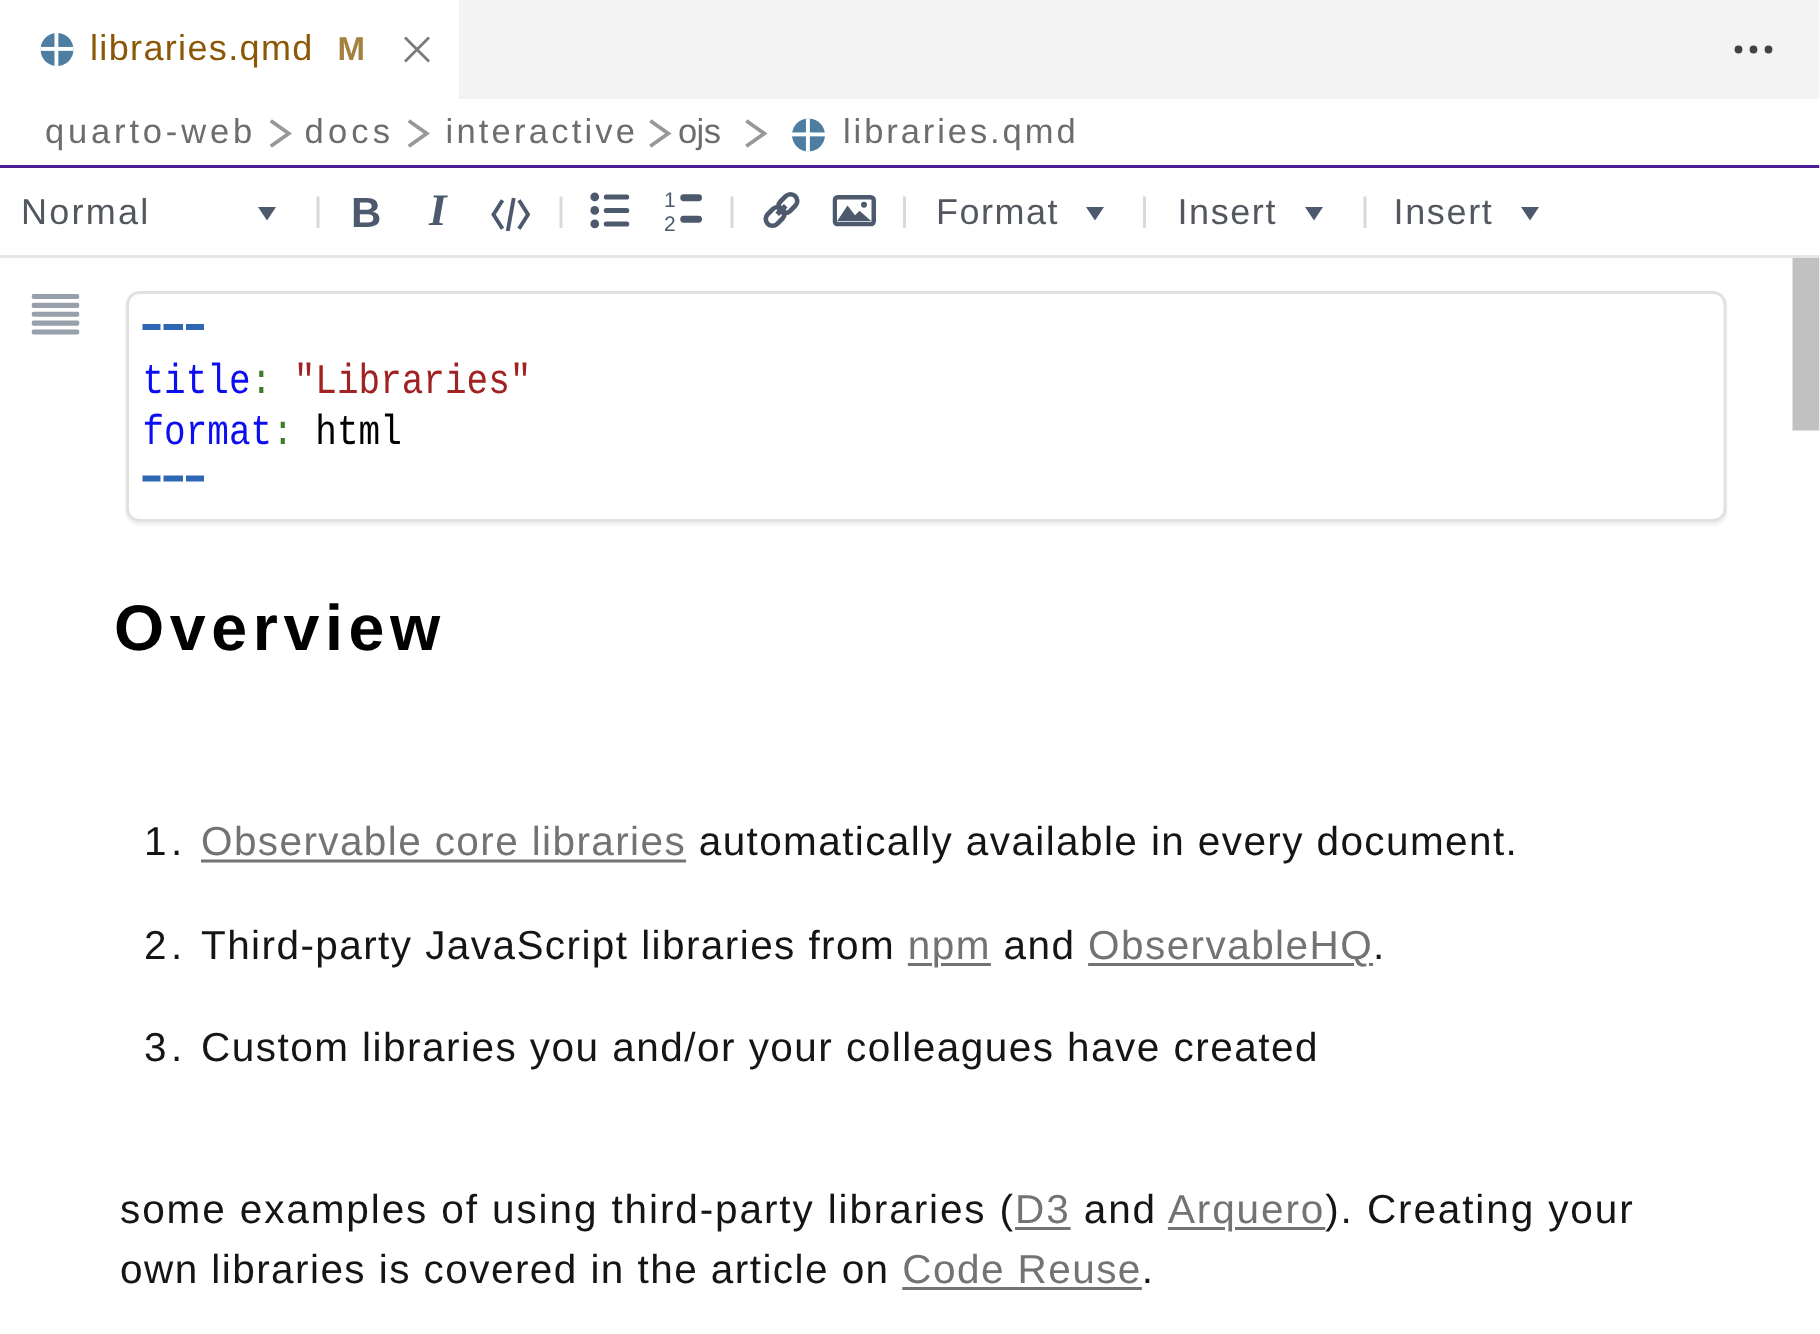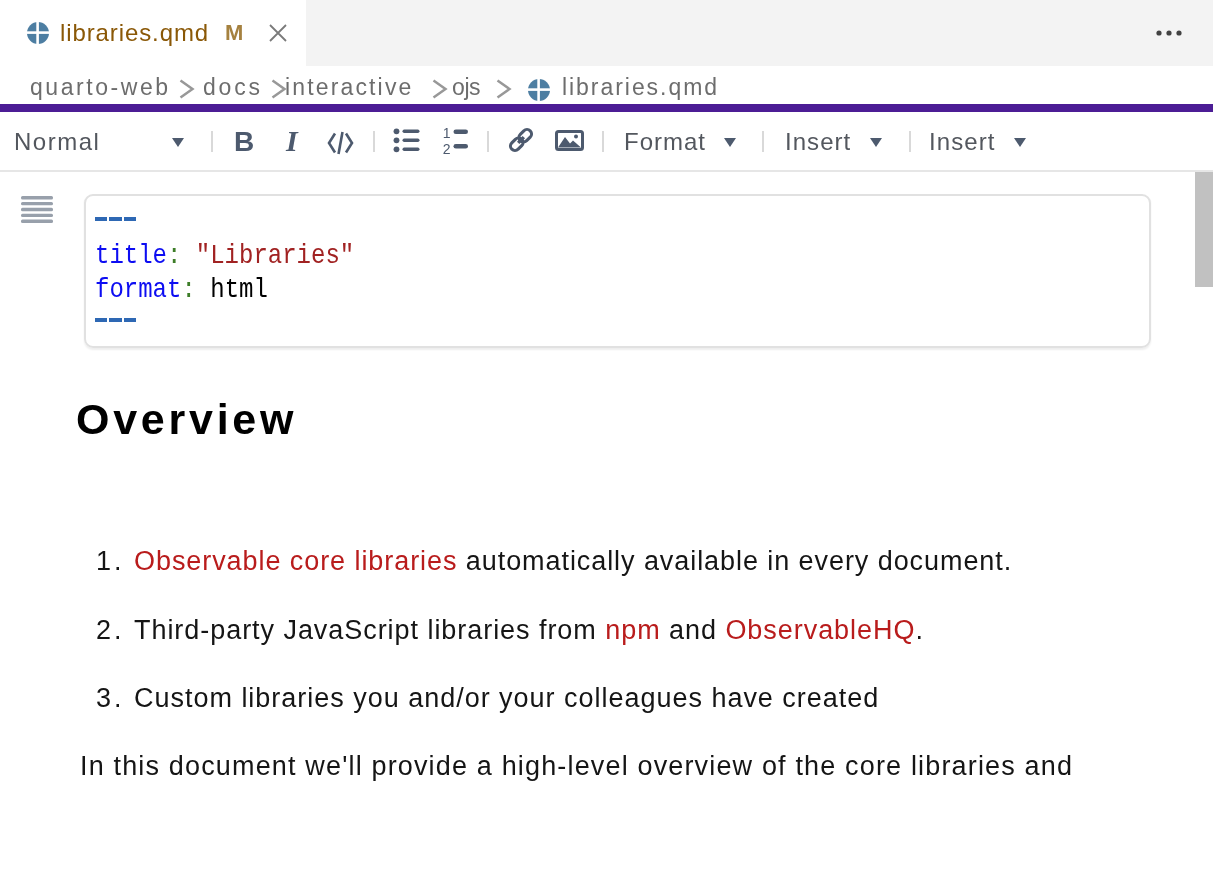--- a/index.html
+++ b/index.html
@@ -5,21 +5,21 @@
 * { margin:0; padding:0; box-sizing:border-box; }
 html,body { width:1213px; height:889px; background:#fff; overflow:hidden;
   font-family:"Liberation Sans", sans-serif; }
 .tabbar { position:relative; height:66px; background:#f3f3f3; }
 .tab { position:absolute; left:0; top:0; width:306px; height:66px; background:#fff; }
 .qicon { position:absolute; }
 .tablabel { position:absolute; left:60px; top:18.5px; font-size:24px; letter-spacing:0.9px; color:#8a5807; }
 .tabm { position:absolute; left:225px; top:20px; font-size:22px; font-weight:bold; color:#a5813f; }
 .tabx { position:absolute; left:267.5px; top:22.5px; }
 .dots { position:absolute; left:1156px; top:29px; }
-.crumbs { position:relative; height:46px; background:#fff; border-bottom:8px solid #4c1d95;padding-left:27px; }
+.crumbs { position:relative; height:46px; background:#fff; border-bottom:2px solid #4c1d95;padding-left:27px; }
 .crumb { position:absolute; top:8px; font-size:23px; color:#6d6d6d; }
 .chev { position:absolute; top:11px; }
 .toolbar { position:relative; height:60px; background:#fff; border-bottom:2px solid #e6e6e6; }
 .titem { position:absolute; font-size:24px; color:#53575e; top:15.5px; }
 .tsep { position:absolute; top:19px; width:2px; height:21px; background:#d9d9d9; }
 .caret { position:absolute; top:26px; width:0; height:0; border-left:6.5px solid transparent;
   border-right:6.5px solid transparent; border-top:9px solid #4d5a6e; }
 .ticon { position:absolute; }
 .content { position:relative; height:717px; background:#fff; }
 .handle { position:absolute; left:21px; top:24px; }
@@ -34,21 +34,21 @@
 h2 { position:absolute; left:76px; top:223px; font-size:43px; font-weight:bold; color:#000;
   letter-spacing:3.75px; }
 .para { position:absolute; left:80px; font-size:27px; line-height:40px; color:#151515; }
 .p1 { top:300px; letter-spacing:0.85px; }
 ol { position:absolute; left:81px; top:369px; list-style:none; }
 ol li { position:relative; font-size:27px; line-height:40px; color:#151515; padding-left:53px; margin-bottom:29px; }
 ol li .num { position:absolute; left:15px; letter-spacing:3px; }
 ol li:nth-child(2) { margin-bottom:28px; }
 .p2 { top:574px; }
 .l1 { letter-spacing:1.16px; } .l2 { letter-spacing:1.26px; } .l3 { letter-spacing:0.96px; }
-a { color:#b91c1c; text-underline-offset:2.5px; text-decoration-thickness:2.2px; }
+a { color:#737373; text-decoration:underline; text-underline-offset:2.5px; text-decoration-thickness:2.2px; }
 .thumb { position:absolute; right:0; top:0; width:18px; height:115px; background:#c1c1c1; }
 </style>
 </head>
 <body>
 <div class="tabbar">
   <div class="tab">
     <svg class="qicon" style="left:26.5px;top:22px" width="22" height="22" viewBox="0 0 22 22">
       <circle cx="11" cy="11" r="11" fill="#4d7ea2"></circle>
       <rect x="0" y="9.3" width="22" height="2.6" fill="#fff"></rect>
       <rect x="9.3" y="0" width="2.6" height="22" fill="#fff"></rect>
@@ -67,21 +67,21 @@
 </div>
 <div class="crumbs">
   <span class="crumb" style="left:30px;letter-spacing:2.56px">quarto-web</span>
   <svg class="chev" style="left:175.5px" width="20" height="24" viewBox="0 0 20 24">
       <path d="M4.5 3.5 L16.5 12 L4.5 20.5" stroke="#989898" stroke-width="2.5" fill="none"></path>
     </svg>
   <span class="crumb" style="left:203px;letter-spacing:2.8px">docs</span>
   <svg class="chev" style="left:267.5px" width="20" height="24" viewBox="0 0 20 24">
       <path d="M4.5 3.5 L16.5 12 L4.5 20.5" stroke="#989898" stroke-width="2.5" fill="none"></path>
     </svg>
-  <span class="crumb" style="left:285px;letter-spacing:2.15px">interactive</span>
+  <span class="crumb" style="left:297px;letter-spacing:2.15px">interactive</span>
   <svg class="chev" style="left:428.5px" width="20" height="24" viewBox="0 0 20 24">
       <path d="M4.5 3.5 L16.5 12 L4.5 20.5" stroke="#989898" stroke-width="2.5" fill="none"></path>
     </svg>
   <span class="crumb" style="left:452px;letter-spacing:-0.4px">ojs</span>
   <svg class="chev" style="left:492.5px" width="20" height="24" viewBox="0 0 20 24">
       <path d="M4.5 3.5 L16.5 12 L4.5 20.5" stroke="#989898" stroke-width="2.5" fill="none"></path>
     </svg>
   <svg class="qicon" style="left:528px;top:13px" width="22" height="22" viewBox="0 0 22 22">
     <circle cx="11" cy="11" r="11" fill="#4d7ea2"></circle>
     <rect x="0" y="9.3" width="22" height="2.6" fill="#fff"></rect>
@@ -151,15 +151,15 @@
   <div class="codeblock"><span class="dash"></span><span class="dash"></span><span class="dash"></span>
 <span class="cl"><span class="ckey">title</span><span class="ccol">:</span> <span class="cstr">"Libraries"</span></span>
 <span class="cl"><span class="ckey">format</span><span class="ccol">:</span> <span class="cplain">html</span></span>
 <span class="dash"></span><span class="dash"></span><span class="dash"></span></div>
   <h2>Overview</h2>
   <ol>
     <li style="letter-spacing:0.93px"><span class="num">1.</span><a>Observable core libraries</a> automatically available in every document.</li>
     <li style="letter-spacing:0.95px"><span class="num">2.</span>Third-party JavaScript libraries from <a>npm</a> and <a>ObservableHQ</a>.</li>
     <li style="letter-spacing:0.98px"><span class="num">3.</span>Custom libraries you and/or your colleagues have created</li>
   </ol>
-  <div class="para p2"><span class="l1">In this document we'll provide a high-level overview of the core libraries and</span><br><br></div>
+  <div class="para p2"><br><span class="l2">some examples of using third-party libraries (<a>D3</a> and <a>Arquero</a>). Creating your</span><br><span class="l3">own libraries is covered in the article on <a>Code Reuse</a>.</span></div>
   <div class="thumb"></div>
 </div>
 
 </body></html>

